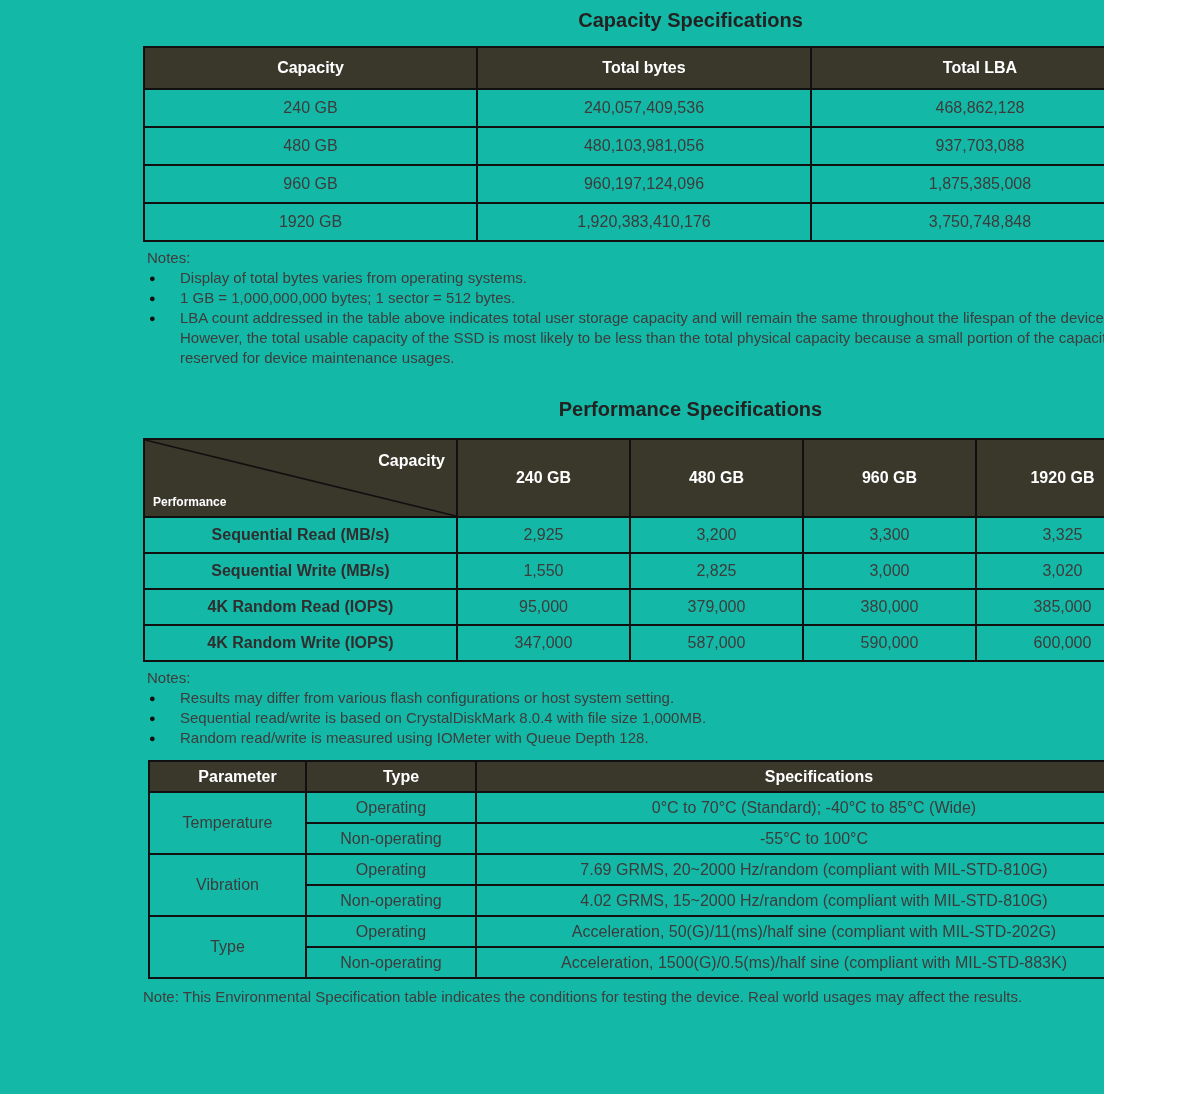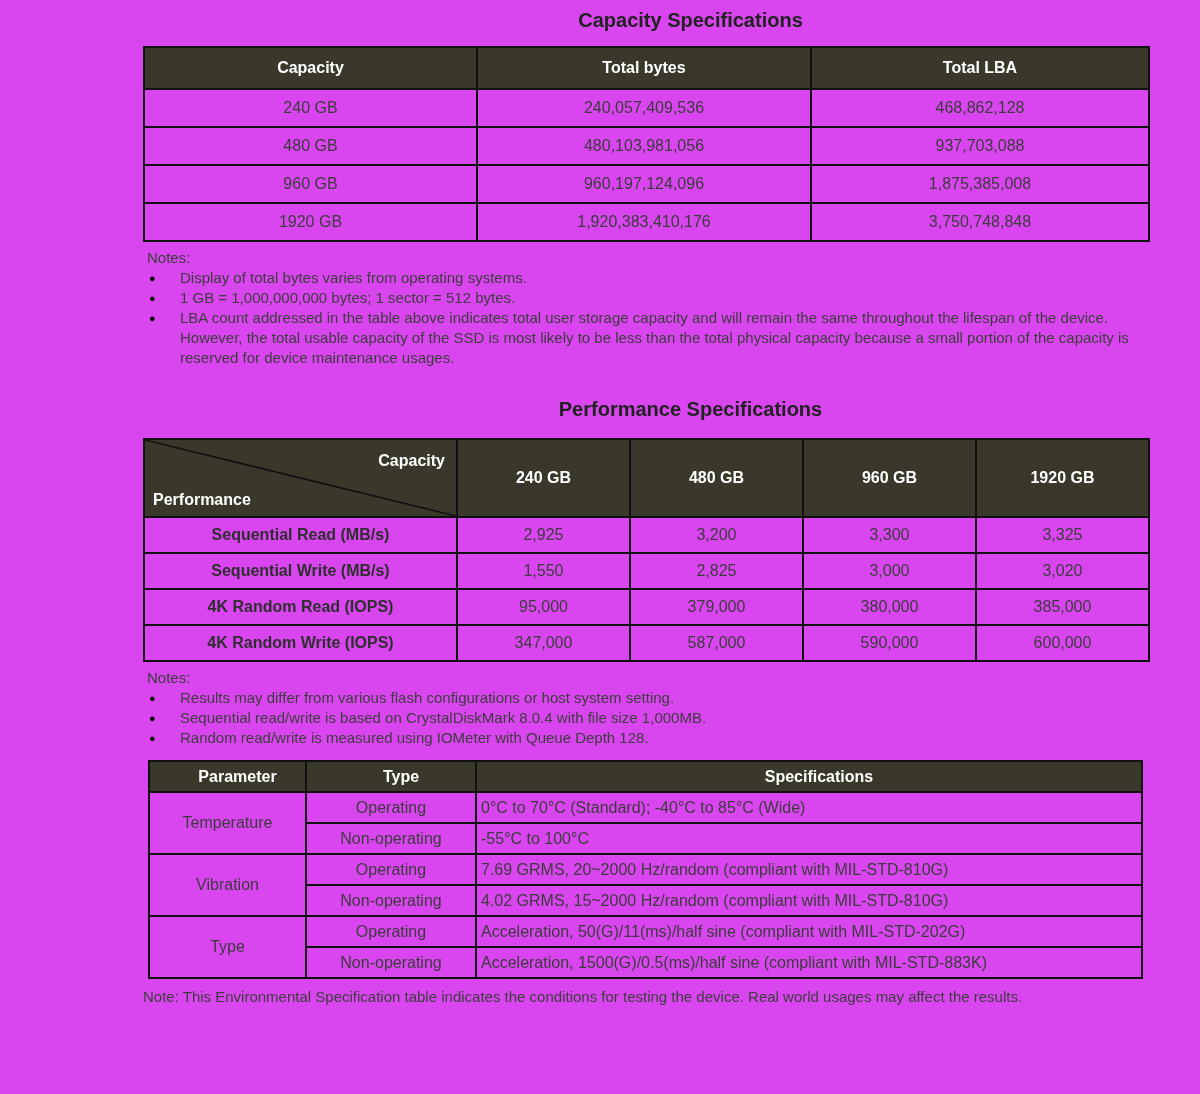--- a/index.html
+++ b/index.html
@@ -4,23 +4,23 @@
 <style>
   html, body {
     margin: 0;
     padding: 0;
     background: #ffffff;
     font-family: "Liberation Sans", sans-serif;
     color: #383838;
   }
   .page {
     position: relative;
-    width: 1200px;
+    width: 1104px;
     height: 1094px;
-    background: #d946ef;
+    background: #14b8a6;
     overflow: hidden;
   }
   .content {
     position: relative;
     margin-left: 143px;
     width: 1005px;
   }
   .section-title {
     position: relative;
     left: 45px;
@@ -77,34 +77,34 @@
     width: 100%; height: 100%;
   }
   .diag-top {
     position: absolute;
     top: 12px; right: 11px;
     font-size: 16px; font-weight: bold; color: #ffffff;
   }
   .diag-bottom {
     position: absolute;
     bottom: 7px; left: 8px;
-    font-size: 16px; font-weight: bold; color: #ffffff; text-align: center;
+    font-size: 12px; font-weight: bold; color: #ffffff; text-align: center;
   }
 
   
   .environmental-table {
     width: 993px;
     margin-top: 12px;
     margin-left: 5px;
   }
   .environmental-table thead th { height: 29px; padding-left: 20px; }
   .environmental-table tbody td { height: 29px; }
   .environmental-table td.spec-cell {
-    text-align: left;
-    padding-left: 4px;
+    text-align: center;
+    padding-left: 10px;
   }
 
   
   .notes-block {
     margin-top: 6px;
     font-size: 15px;
     line-height: 20px;
     color: #3d3d3d;
   }
   .notes-label { margin-left: 4px; }

